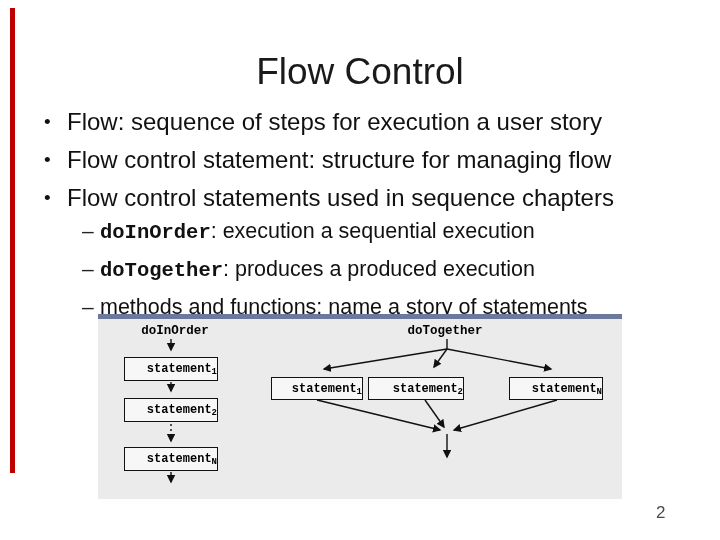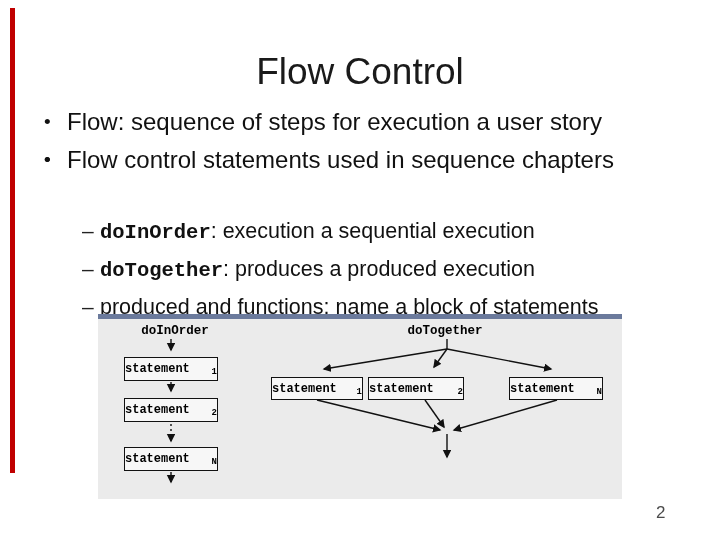--- a/index.html
+++ b/index.html
@@ -33,21 +33,21 @@
   .figure{position:absolute;left:98px;top:314px;width:524px;height:185px;}
   .fig-topbar{position:absolute;left:0;top:0;width:524px;height:5px;background:#6b7a9c;}
   .fig-bg{position:absolute;left:0;top:5px;width:524px;height:180px;background:#ebebeb;}
   .fig-label{
     position:absolute;font-family:"Liberation Mono",monospace;font-weight:bold;
     font-size:12.5px;color:#000;text-align:center;width:102px;
   }
   .stmt-box{
     position:absolute;background:#f7f7f7;border:1.5px solid #111;box-sizing:border-box;
     font-family:"Liberation Mono",monospace;font-weight:bold;font-size:12px;color:#000;
-    display:flex;align-items:center;justify-content:space-between;white-space:nowrap;
+    display:flex;align-items:center;justify-content:flex-end;white-space:nowrap;
   }
   .stmt-box .sub{font-size:9px;vertical-align:sub;position:relative;top:3px;}
   .fig-svg{position:absolute;left:0;top:0;width:524px;height:185px;}
 
   
   .caption-band{position:absolute;left:98px;top:499px;width:524px;height:28px;}
   .cap-line-top{position:absolute;left:0;top:0;width:524px;height:3px;background:#6b7a9c;}
   .cap-bg{position:absolute;left:0;top:3px;width:524px;height:22px;background:#ebebeb;}
   .cap-line-bot{position:absolute;left:0;top:25px;width:524px;height:3px;background:#6b7a9c;}
   .cap-row{
@@ -65,36 +65,36 @@
 
   <div class="red-bar"></div>
 
   <div class="title">Flow Control</div>
 
   <ul class="bullets">
     <li>
       <span class="marker">•</span><span>Flow: sequence of steps for execution a user story</span>
     </li>
     <li>
-      <span class="marker">•</span>
+      <span class="marker">•</span><span>Flow control statement: structure for managing flow</span>
     </li>
     <li>
       <span class="marker">•</span><span>Flow control statements used in sequence chapters</span>
     </li>
   </ul>
 
   <ul class="subbullets">
     <li>
       <span class="marker">–</span><span class="code">doInOrder</span><span>: execution a sequential execution</span>
     </li>
     <li>
       <span class="marker">–</span><span class="code">doTogether</span><span>: produces a produced execution</span>
     </li>
     <li>
-      <span class="marker">–</span><span>produced and functions: name a block of statements</span>
+      <span class="marker">–</span><span>methods and functions: name a story of statements</span>
     </li>
   </ul>
 
   <div class="figure">
     <div class="fig-topbar"></div>
     <div class="fig-bg"></div>
 
     <svg class="fig-svg" viewBox="98 314 524 185" xmlns="http://www.w3.org/2000/svg">
       <defs>
         <marker id="ah" markerWidth="7" markerHeight="7" refX="5" refY="3" orient="auto">

